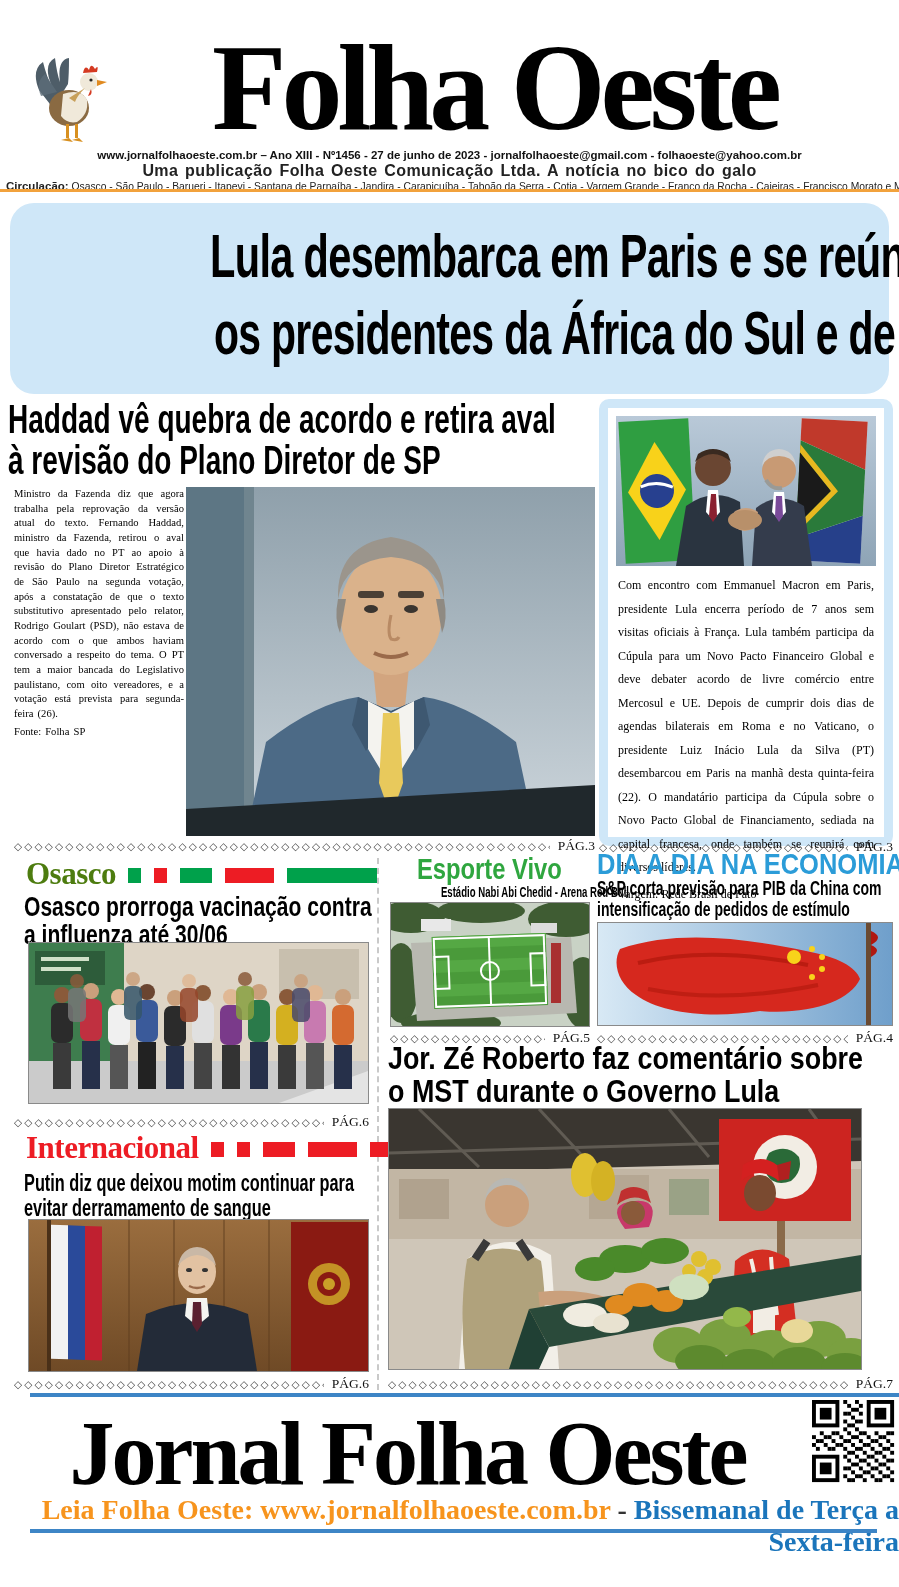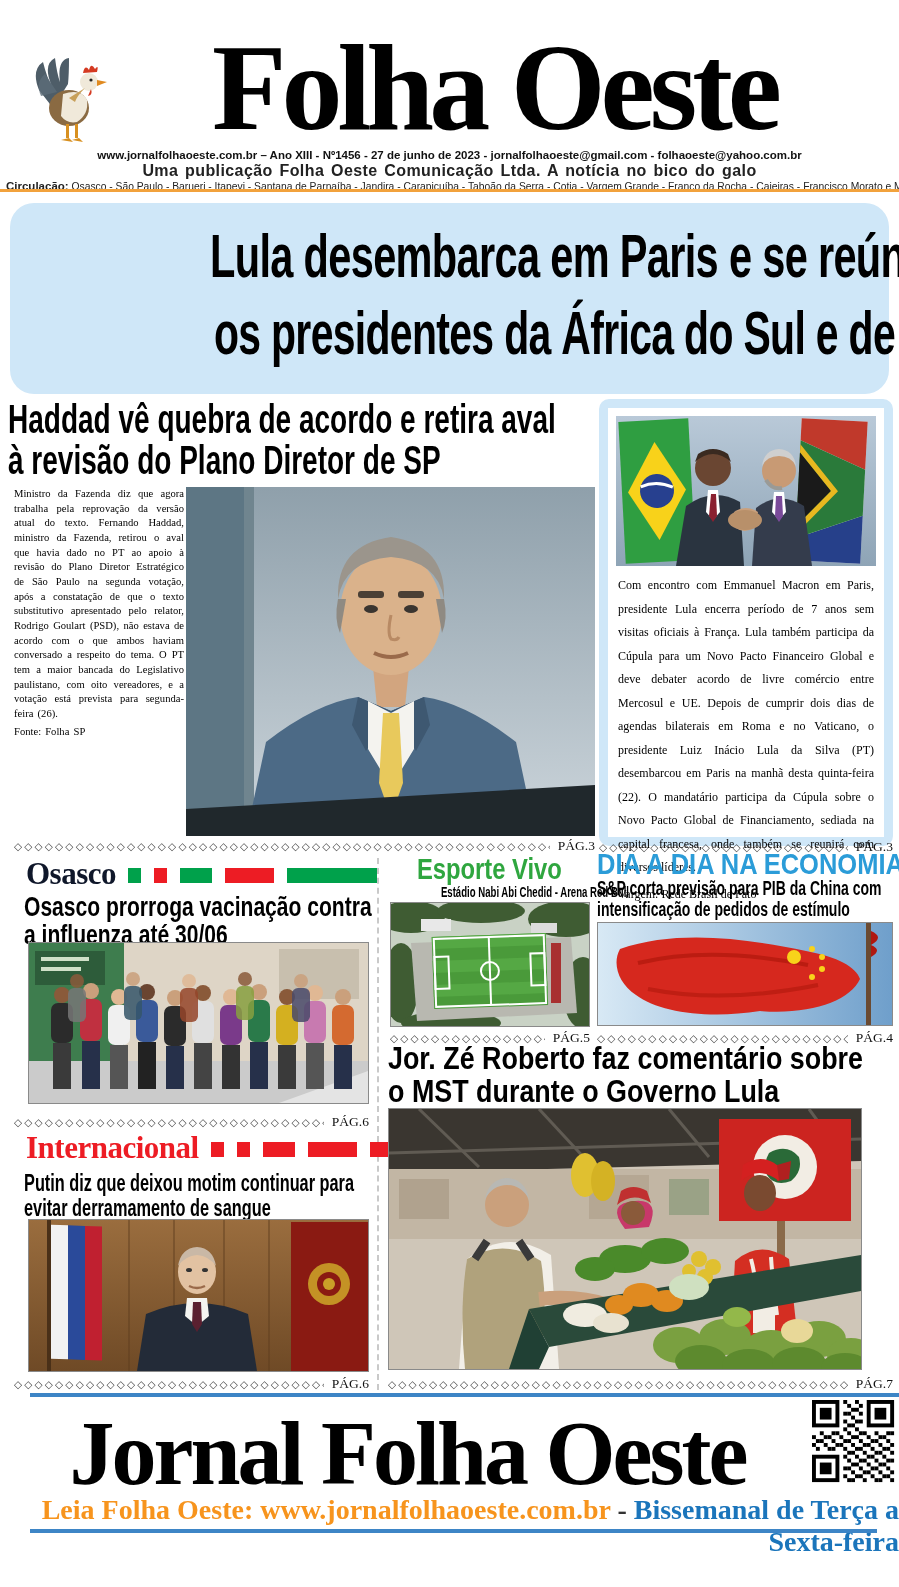--- a/index.html
+++ b/index.html
@@ -194,21 +194,21 @@
     <span class="pag">PÁG.3</span>
   </div>
   <div class="abs pagrow" style="top:839px;left:599px;width:294px;">
     <span class="dmd"></span>
     <span class="pag">PÁG.3</span>
   </div>
 
   <div class="abs vsep"></div>
 
   <div class="abs seclabel" style="top:858px;left:26px;width:345px;">
-    <span class="txt" style="color:#0f172a;">Osasco</span>
+    <span class="txt" style="color:#4d7c0f;">Osasco</span>
     <span class="blocks">
       <span class="blk b1" style="background:#00a14b;"></span>
       <span class="blk b2" style="background:#ed1c24;"></span>
       <span class="blk b3" style="background:#00a14b;"></span>
       <span class="blk b4" style="background:#ed1c24;"></span>
       <span class="blk b5" style="background:#00a14b;"></span>
     </span>
   </div>
   <div class="abs osasco-headline">
     <span class="cnd" style="--sx:.78">Osasco prorroga vacinação contra</span><br>

